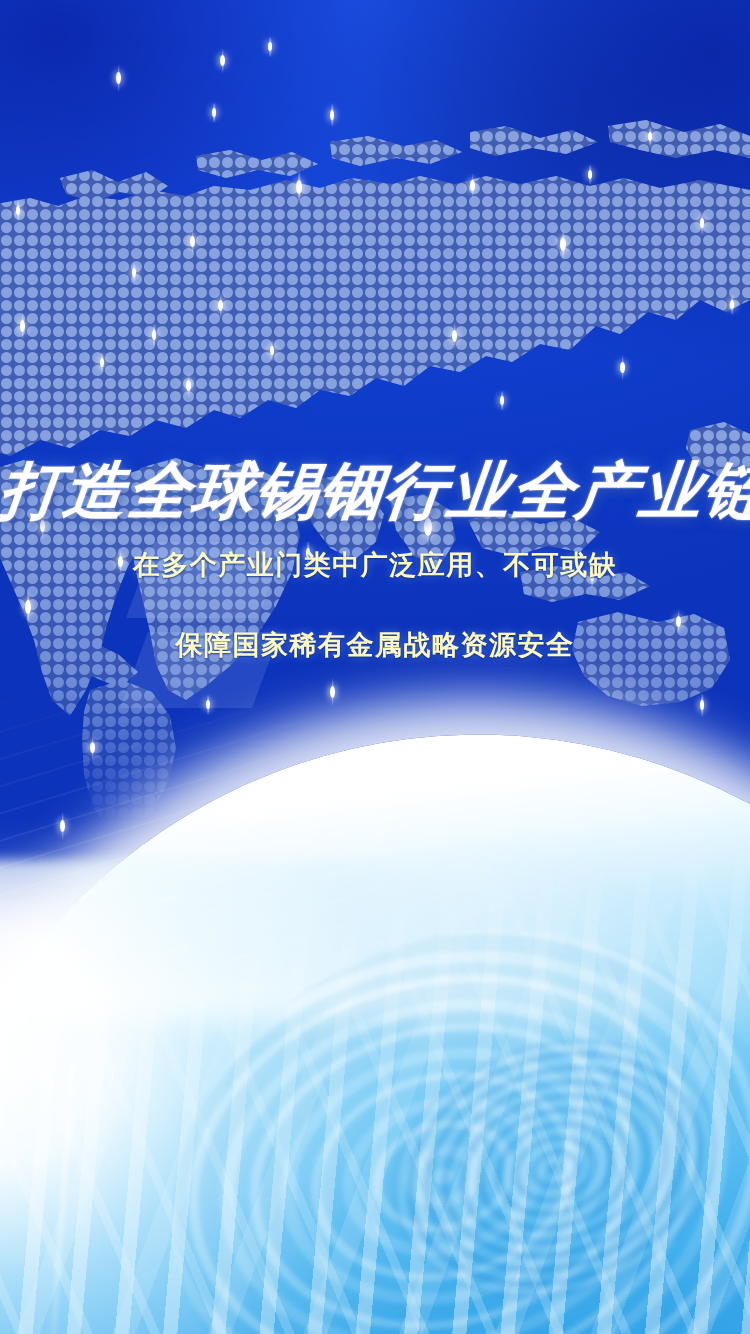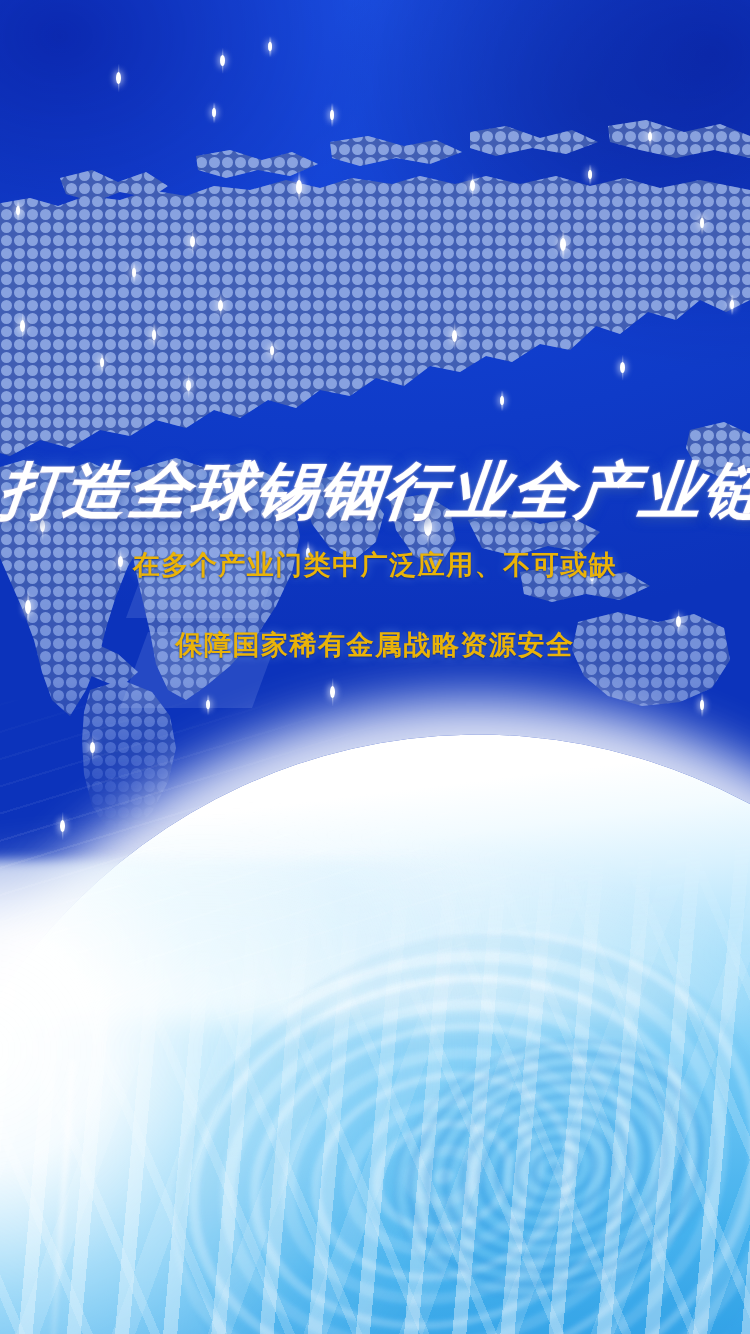--- a/index.html
+++ b/index.html
@@ -196,21 +196,21 @@
 
   .sublines{
     position:absolute;left:0;top:552px;width:750px;
     text-align:center;
   }
   .subline{
     font-family:"Liberation Sans","DejaVu Sans",sans-serif;
     font-size:27px;
     font-weight:700;
     letter-spacing:1.5px;
-    color:#eab308;
+    color:#fef9c3;
     line-height:1;
     margin:0 0 53px 0;
     text-shadow:
       0 1px 2px rgba(10,40,130,.85),
       0 0 10px rgba(150,200,255,.45);
     white-space:nowrap;
   }
   .subline:last-child{margin-bottom:0;}
 </style>
 </head>

